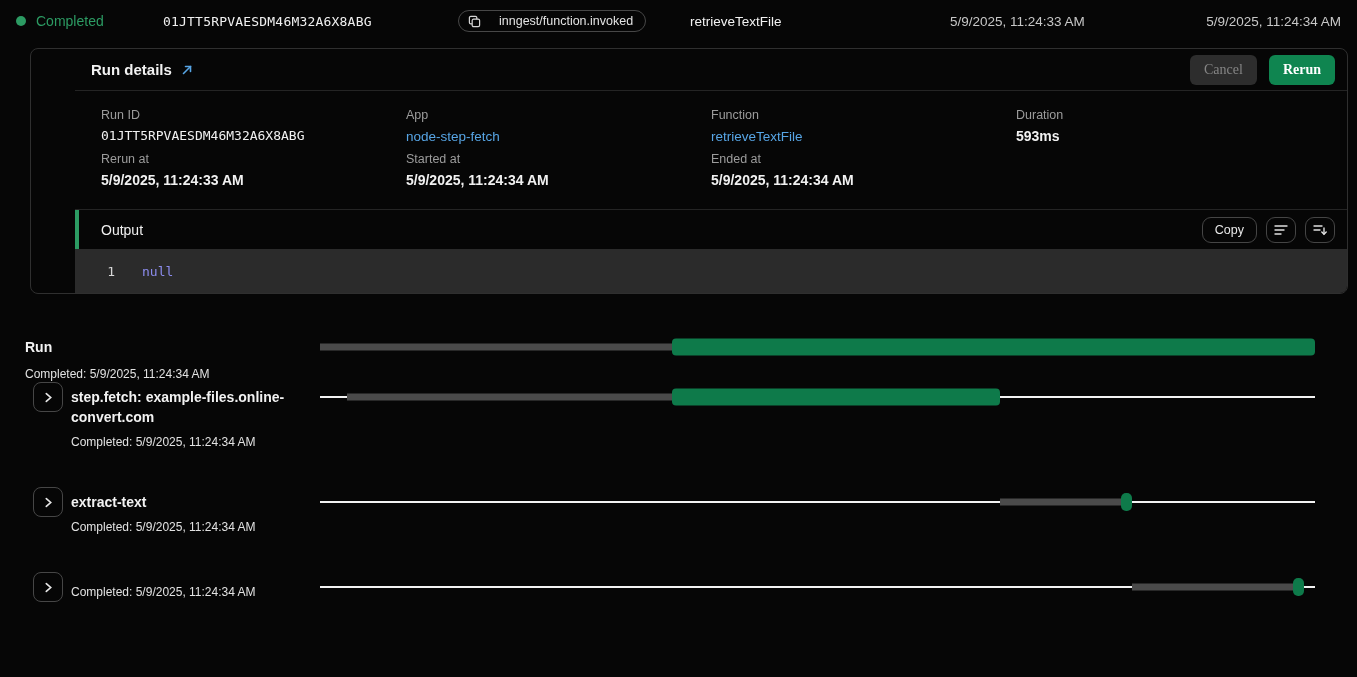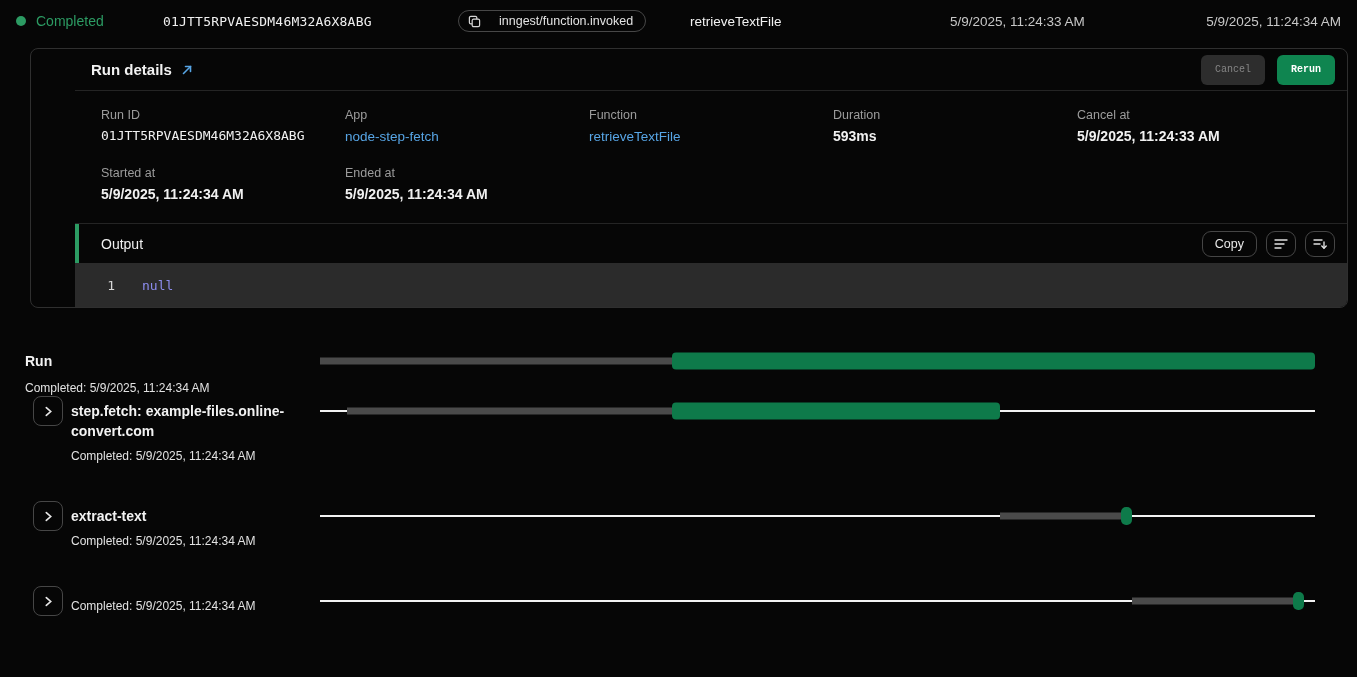--- a/index.html
+++ b/index.html
@@ -40,25 +40,25 @@
   .topbar-time1{width:240px;color:#c7c7c7;font-size:13.5px;}
   .topbar-time2{flex:1;text-align:right;color:#c7c7c7;font-size:13.5px;padding-right:0;}
 
   
   .panel{margin:6px 9px 0 30px;width:1318px;border:1px solid var(--border);border-radius:8px;overflow:hidden;padding-left:44px;}
   .panel-header{display:flex;align-items:center;height:42px;padding:0 12px 0 16px;border-bottom:1px solid var(--border-soft);}
   .panel-title-wrap{display:flex;align-items:center;gap:9px;}
   .panel-title{font-size:15px;font-weight:700;color:#f2f2f2;}
   .extlink{color:var(--link);display:inline-flex;cursor:pointer;}
   .panel-actions{margin-left:auto;display:flex;gap:12px;}
-  .btn{border:none;border-radius:6px;height:30px;padding:0 14px;font-size:10px;font-family:Liberation Mono, monospace;cursor:pointer;text-align:right;}
+  .btn{border:none;border-radius:6px;height:30px;padding:0 14px;font-size:14px;font-family:Liberation Serif, serif;cursor:pointer;text-align:right;}
   .btn-cancel{background:#2d2d2d;color:#858585;}
   .btn-rerun{background:var(--btn-green);color:#fff;font-weight:700;}
 
-  .fields-grid{display:grid;grid-template-columns:repeat(5,1fr);row-gap:22px;padding:17px 26px 21px 26px;}
+  .fields-grid{display:grid;grid-template-columns:repeat(4,1fr);row-gap:8px;padding:17px 26px 21px 26px;}
   .field-label{font-size:12.5px;color:var(--text-dim);margin-bottom:6px;}
   .field-value{font-size:14px;font-weight:700;color:#f1f1f1;}
   .field-value.mono{font-weight:400;font-size:13px;}
   a.link{color:var(--link);text-decoration:none;font-weight:400;font-size:13.5px;cursor:pointer;}
 
   .output-header{display:flex;align-items:center;height:40px;border-top:1px solid var(--border-soft);position:relative;padding:0 12px 0 26px;}
   .output-accent{position:absolute;left:0;top:0;bottom:0;width:4px;background:var(--green);}
   .output-title{font-size:14px;color:#f0f0f0;}
   .output-actions{margin-left:auto;display:flex;align-items:center;gap:9px;}
   .pill-btn{display:inline-flex;align-items:center;justify-content:center;height:26px;padding:0 12px;
@@ -144,21 +144,21 @@
     </div>
     <div>
       <div class="field-label">Function</div>
       <div class="field-value"><a class="link">retrieveTextFile</a></div>
     </div>
     <div>
       <div class="field-label">Duration</div>
       <div class="field-value">593ms</div>
     </div>
     <div>
-      <div class="field-label">Cancel at</div>
+      <div class="field-label">Rerun at</div>
       <div class="field-value">5/9/2025, 11:24:33 AM</div>
     </div>
     <div>
       <div class="field-label">Started at</div>
       <div class="field-value">5/9/2025, 11:24:34 AM</div>
     </div>
     <div>
       <div class="field-label">Ended at</div>
       <div class="field-value">5/9/2025, 11:24:34 AM</div>
     </div>

